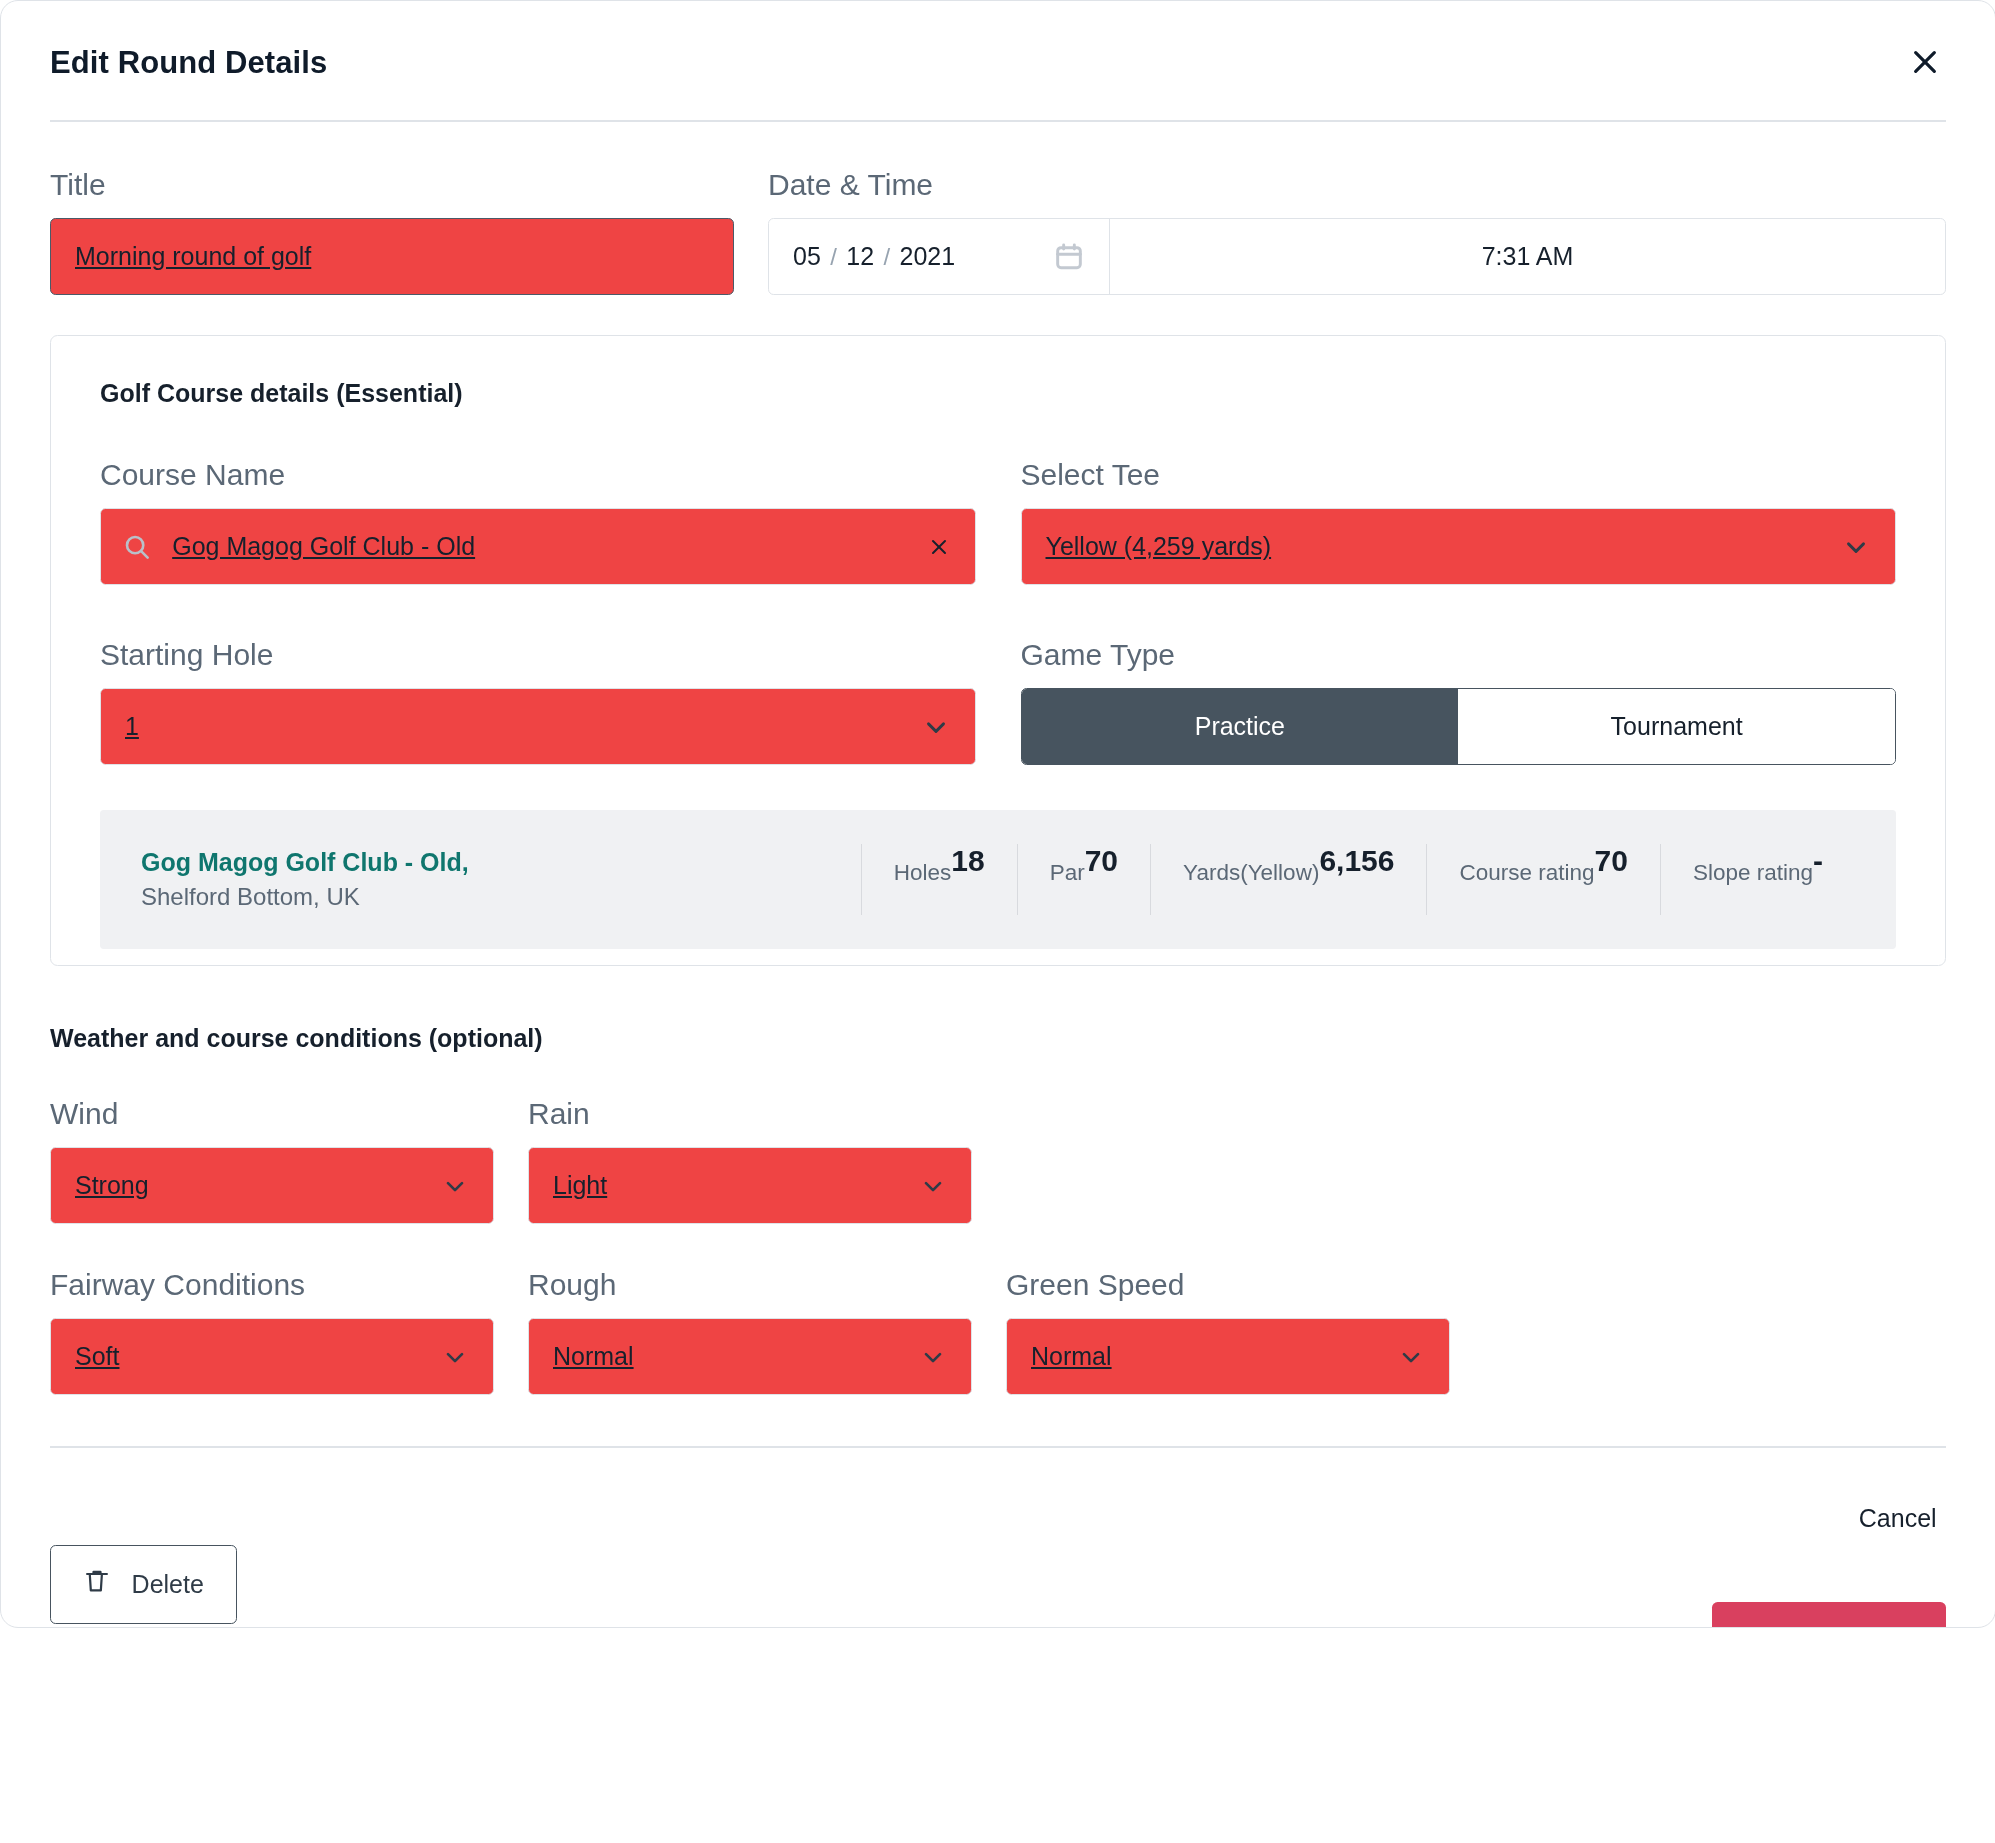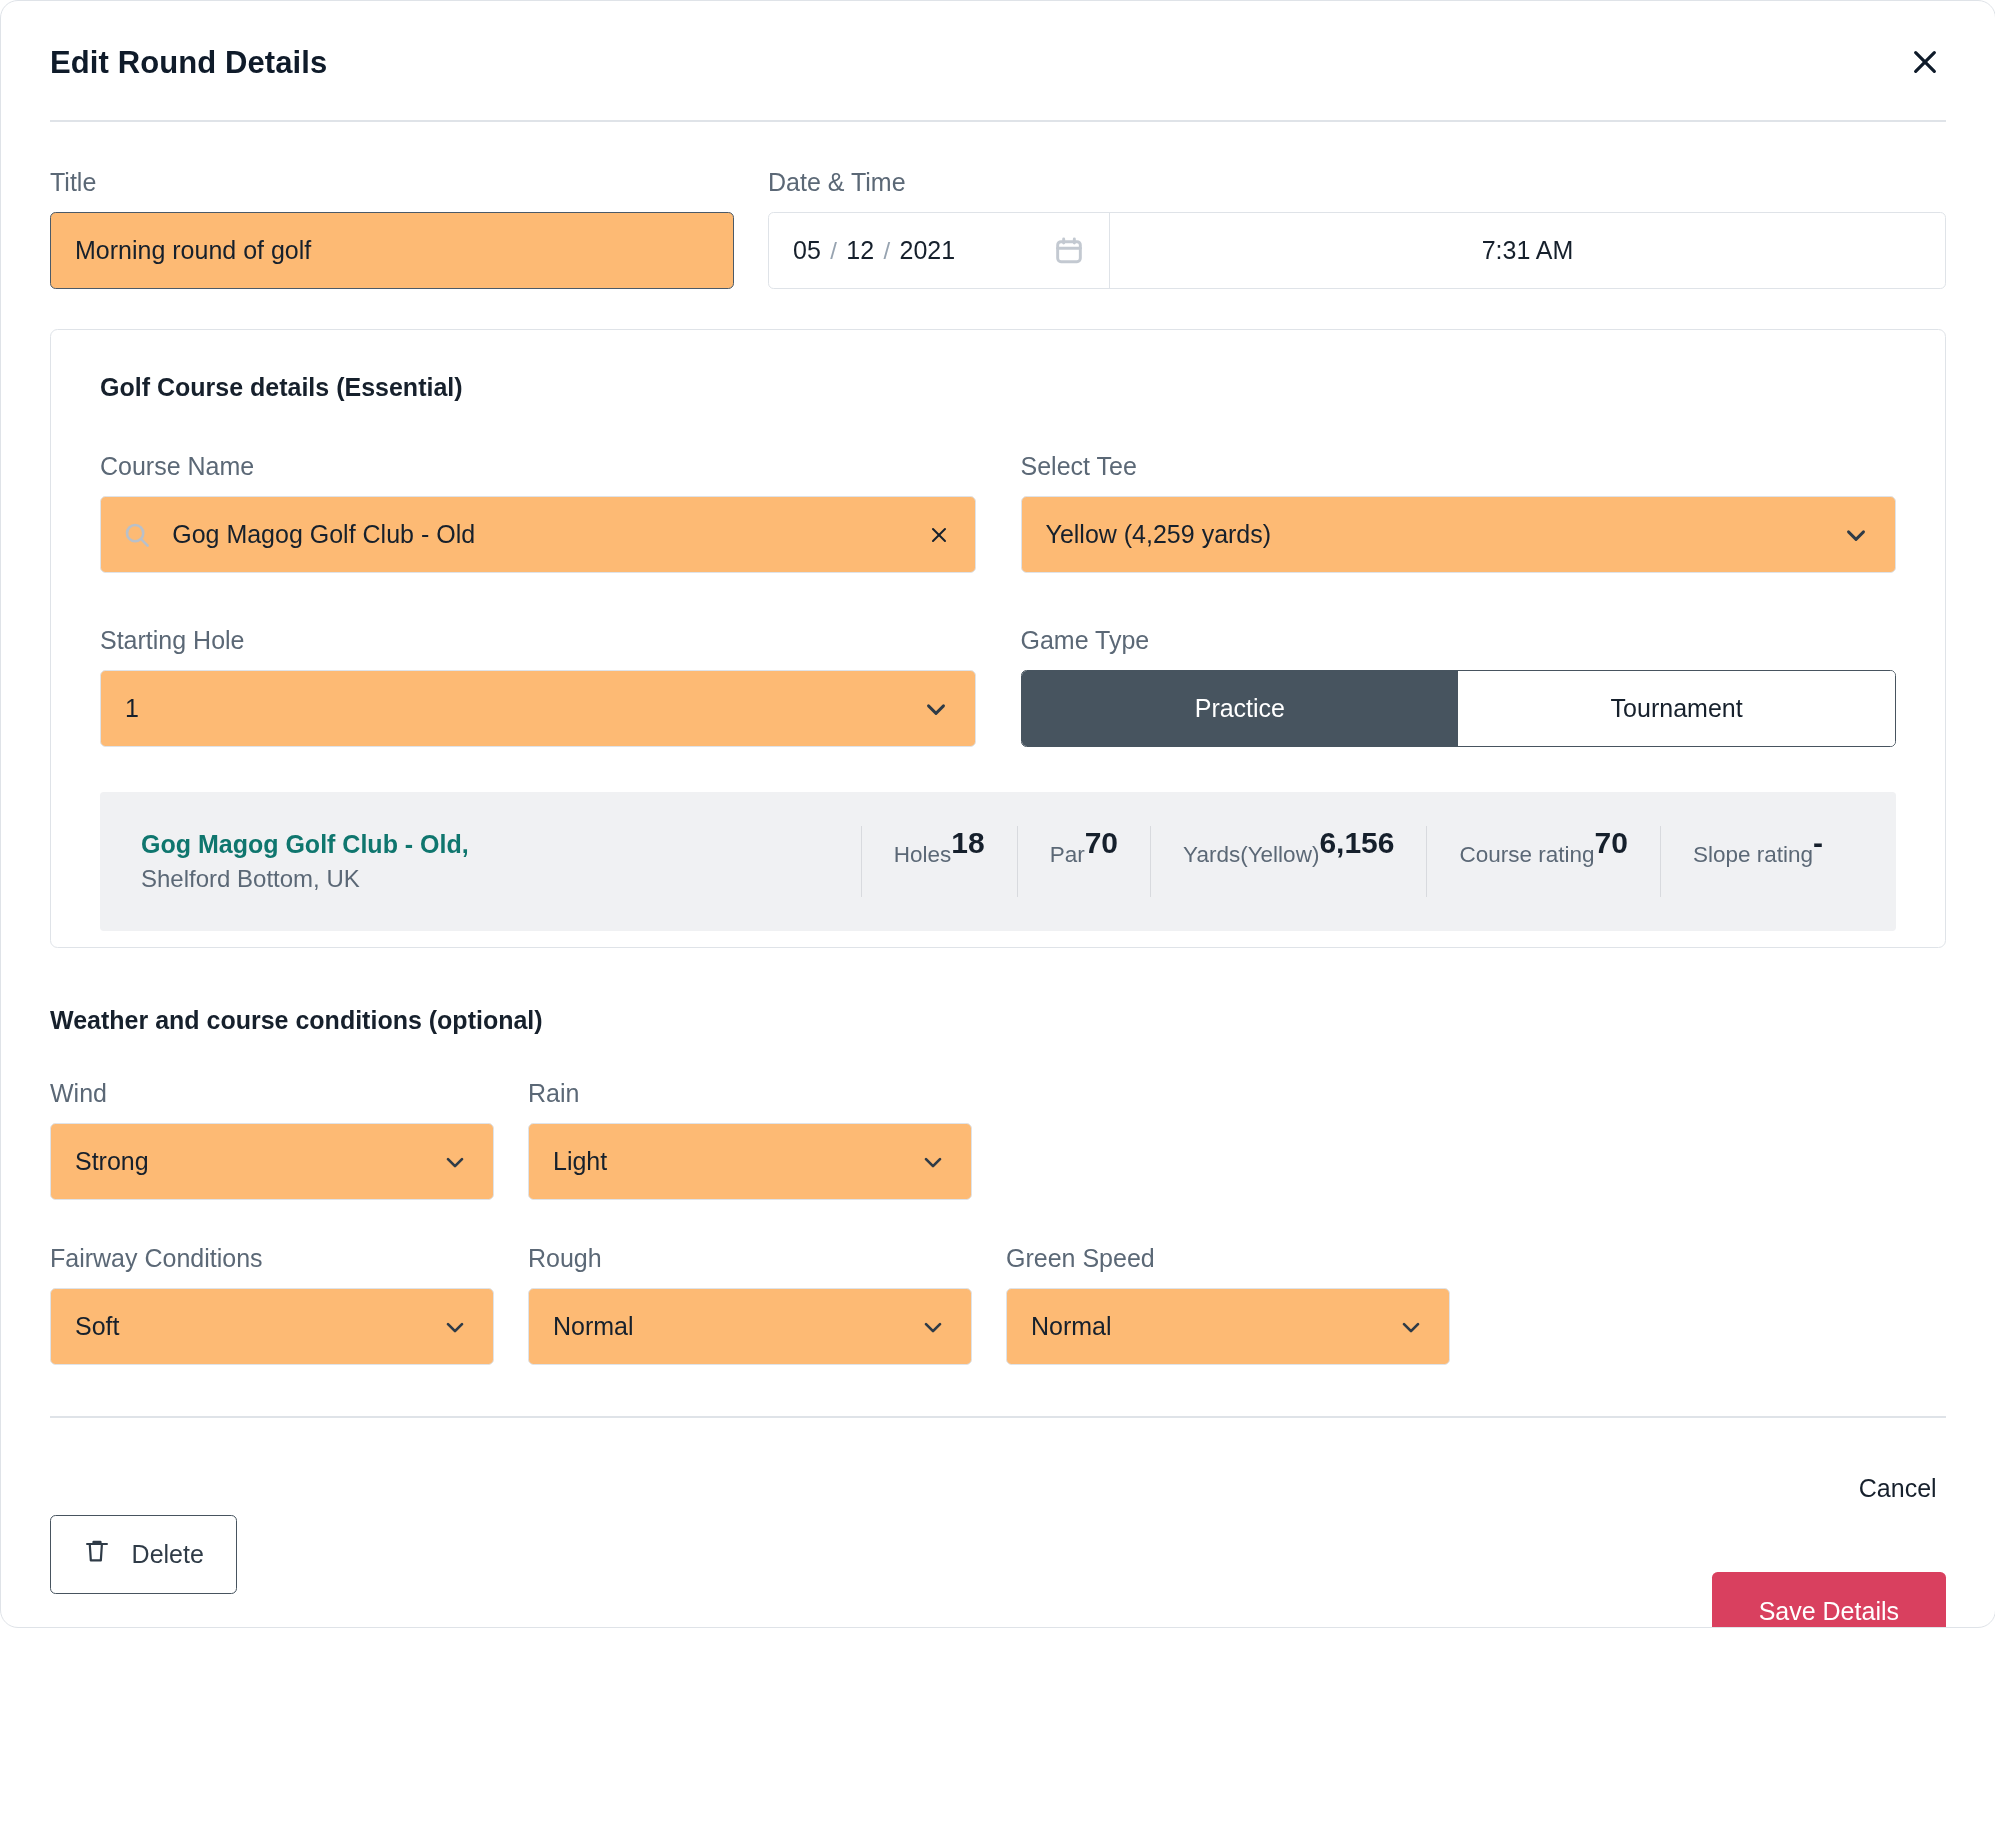--- a/index.html
+++ b/index.html
@@ -50,36 +50,37 @@
   }
   .close-btn svg { display: block; }
   .header-rule {
     height: 1.9px;
     background: #dfe3e8;
     margin-top: 37px;
   }
 
   
   .field-label {
-    font-size: 25px;
+    font-size: 30px;
     color: #5b6876;
     margin-bottom: 15px;
     line-height: 1.2;
     display: block;
   }
   .control {
     height: 77px;
     border: 1.9px solid #dfe3e8;
     border-radius: 5.6px;
-    background: #fdba74;
+    background: #ef4444;
     display: flex;
     align-items: center;
     padding: 0 24px;
     font-size: 25px;
     color: #16202c;
+    text-decoration: underline;
   }
   .control.focused { border-color: #4b5a68; }
   .control .value { flex: 1; }
 
   .select-control {
     position: relative;
     cursor: pointer;
     justify-content: space-between;
   }
   .chev {

